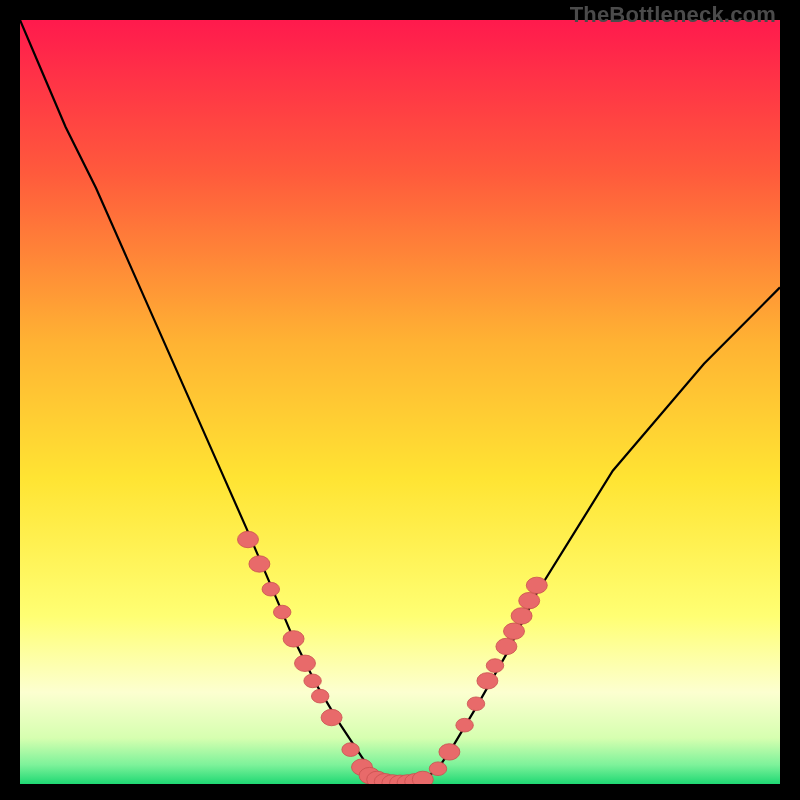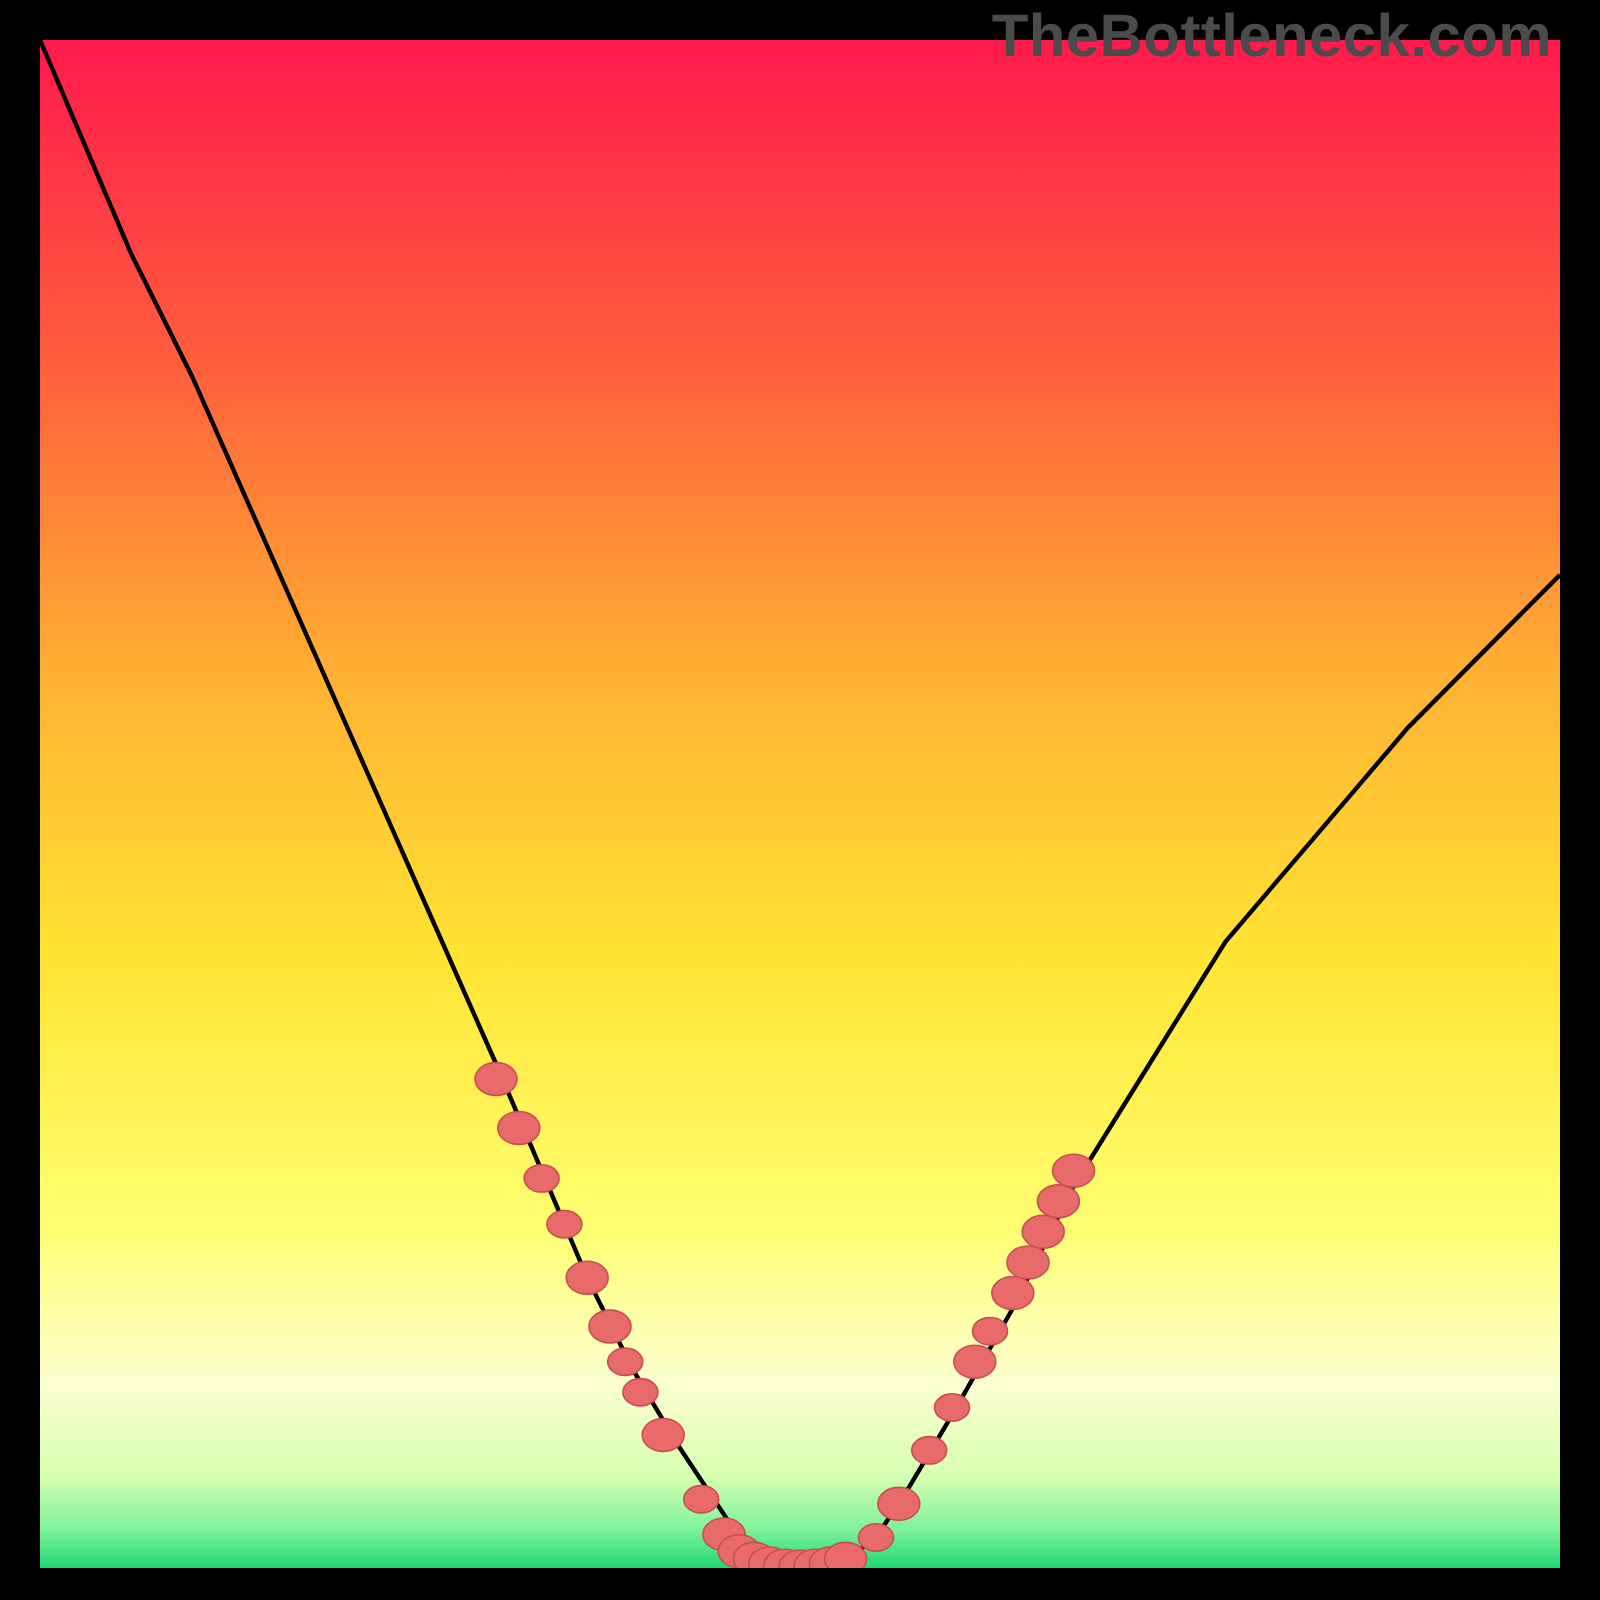--- a/index.html
+++ b/index.html
@@ -23,21 +23,21 @@
     left: 0;
     top: 0;
     width: 760px;
     height: 764px;
   }
   .watermark {
     position: absolute;
     top: 2px;
     right: 24px;
     font-family: Arial, Helvetica, sans-serif;
-    font-size: 30px;
+    font-size: 22px;
     font-weight: 600;
     color: #4b4b4b;
     letter-spacing: 0.2px;
   }
 </style>
 </head>
 <body>
 
 <div class="frame">
   <svg class="plot" viewBox="0 0 760 764" preserveAspectRatio="none">

